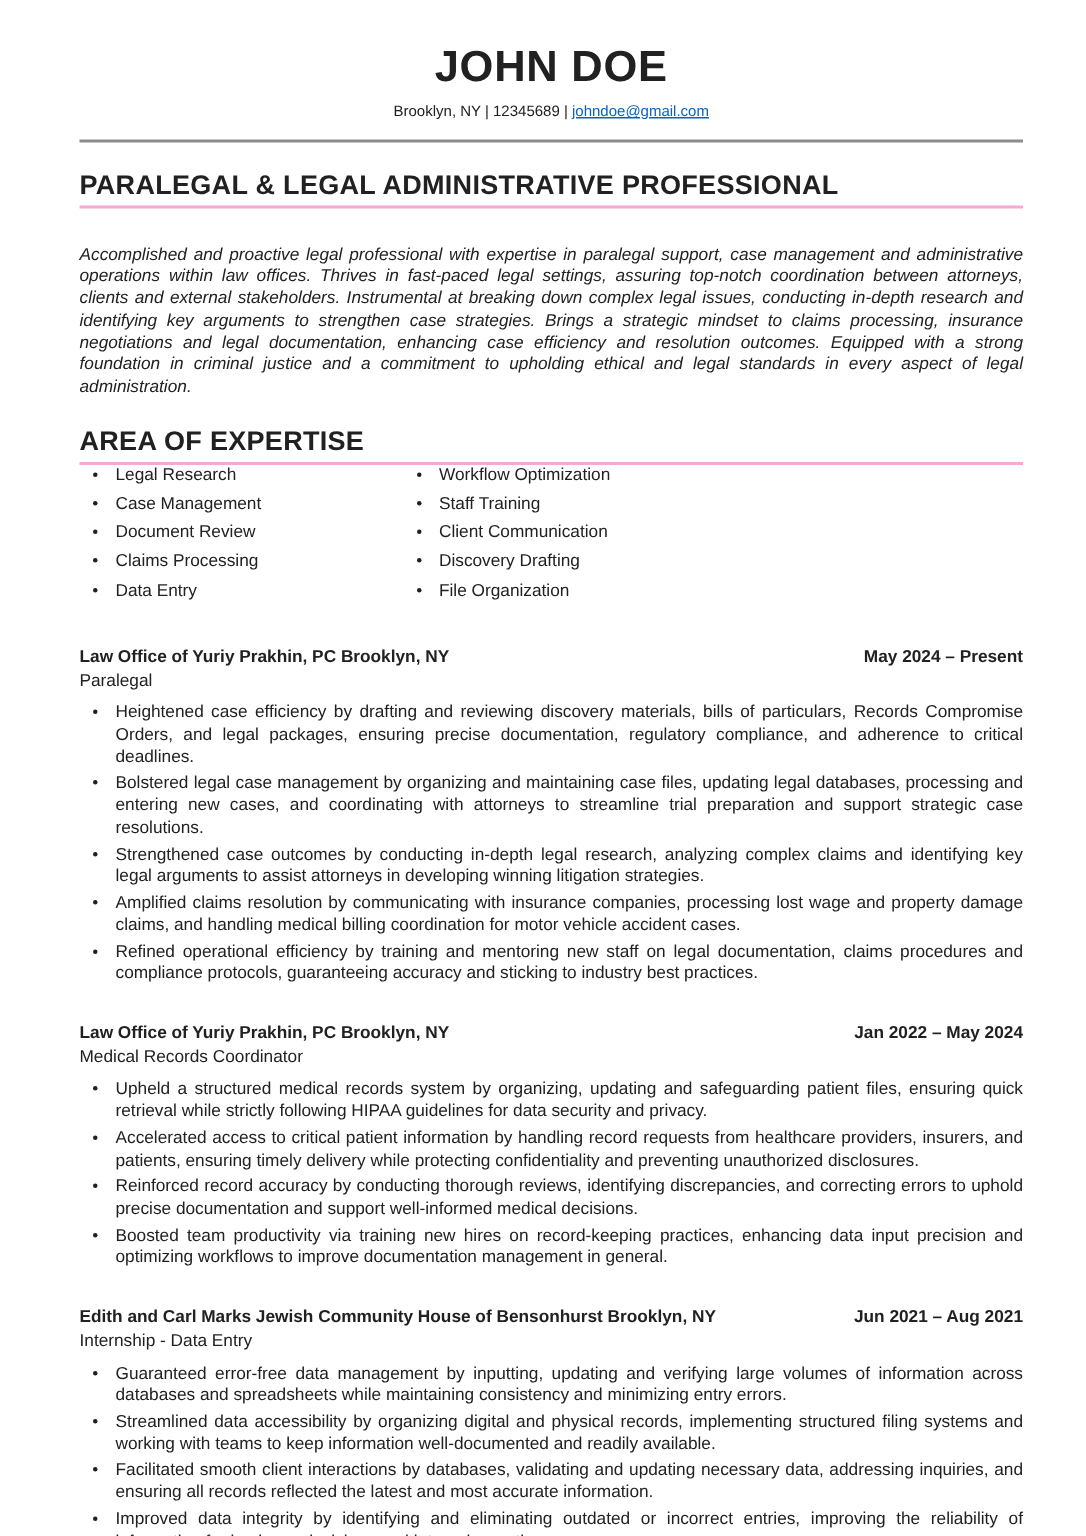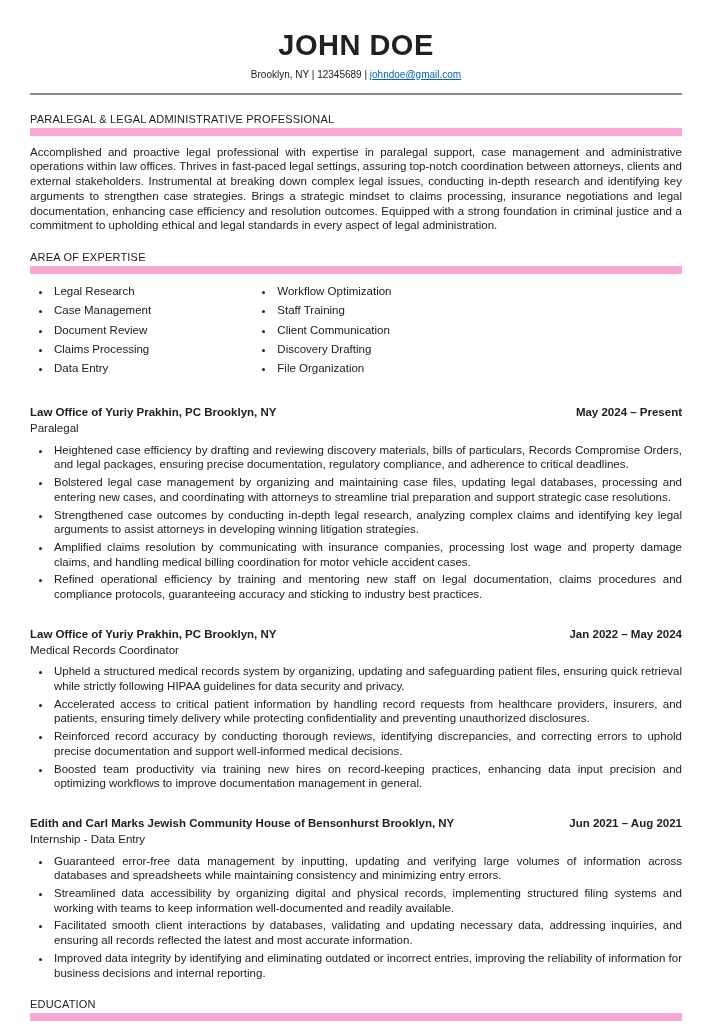--- a/index.html
+++ b/index.html
@@ -7,21 +7,21 @@
   body {
     width: 724px;
     height: 1024px;
     font-family: "Liberation Sans", sans-serif;
     color: #212121;
     overflow: hidden;
   }
   .page {
     width: 724px;
     height: 764px;
-    padding: 26px 42px 20px 30px;
+    padding: 26px 42px 20px 53px;
     font-size: 11.5px;
     line-height: 1.28;
   }
 
   
   .name {
     text-align: center;
     font-size: 29px;
     font-weight: bold;
     letter-spacing: 0.5px;
@@ -38,39 +38,39 @@
     text-decoration: underline;
     cursor: pointer;
   }
   .top-divider {
     border-bottom: 2px solid #8c8c8c;
     margin-top: 11px;
   }
 
   
   .section-heading {
-    font-size: 11px;
-    font-weight: normal;
+    font-size: 18px;
+    font-weight: bold;
     letter-spacing: 0.2px;
-    border-bottom: 8px solid #f9a8d4;
+    border-bottom: 2px solid #f9a8d4;
     padding-bottom: 2px;
     margin: 17px 0 0 0;
   }
 
   
   .summary {
-    margin-top: 9px;
+    margin-top: 24px;
     text-align: justify;
+    font-style: italic;
   }
 
   
   .expertise-grid {
     display: grid;
     grid-template-columns: 1fr 1fr 1fr;
-    margin-top: 10px;
     column-gap: 18px;
   }
   ul { margin: 0; padding-left: 22px; }
   li { padding-left: 2px; }
   .expertise-grid li { margin-bottom: 4.5px; }
 
   
   .job { margin-top: 25px; }
   .job-header, .edu-header {
     display: flex;

